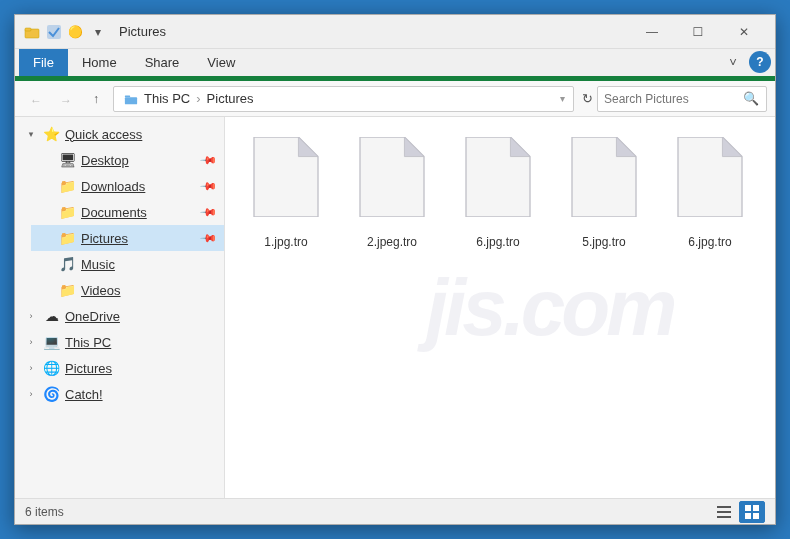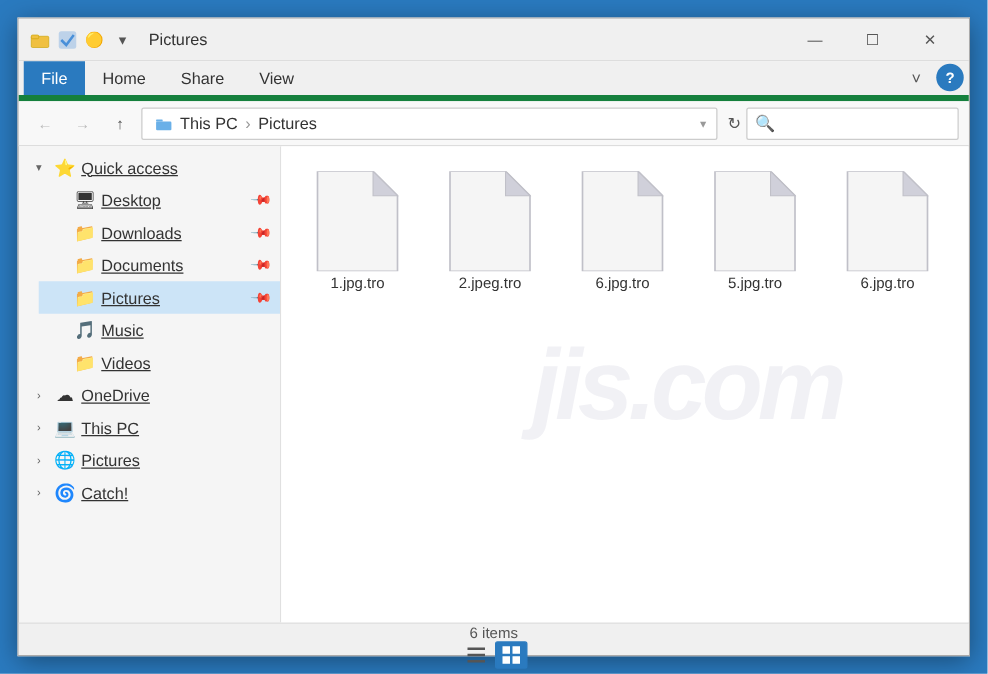--- a/index.html
+++ b/index.html
@@ -229,20 +229,21 @@
       z-index: 1;
     }
     .file-item {
       width: 90px;
       display: flex;
       flex-direction: column;
       align-items: center;
       cursor: pointer;
       padding: 4px;
       border-radius: 2px;
+      gap: 16px;
     }
     .file-icon {
       width: 72px;
       height: 80px;
       position: relative;
     }
     .file-icon svg { width: 100%; height: 100%; }
     .file-name {
       font-size: 12px;
       color: #333;
@@ -253,21 +254,20 @@
 
     
     .status-bar {
       height: 26px;
       background: #f0f0f0;
       border-top: 1px solid #ddd;
       display: flex;
       align-items: center;
       padding: 0 10px;
       flex-shrink: 0;
-      flex-direction: column;
     }
     .status-text { font-size: 12px; color: #555; flex: 1; }
     .view-toggles { display: flex; gap: 2px; }
     .view-btn {
       width: 26px; height: 22px;
       display: flex; align-items: center; justify-content: center;
       cursor: pointer; font-size: 13px; color: #555;
       border: 1px solid transparent; border-radius: 2px;
     }
     .view-btn.active { background: #2a7abf; color: #fff; border-color: #2a7abf; }
@@ -324,20 +324,21 @@
           <rect x="1" y="6" width="14" height="8" rx="1" fill="#6ab0e8"></rect>
         </svg>
       </span>
       <span class="path-part">This PC</span>
       <span class="path-sep">›</span>
       <span class="path-part">Pictures</span>
       <span class="path-dropdown">▾</span>
     </div>
     <span class="addr-refresh">↻</span>
     <div class="search-box">
+      <input type="text" placeholder="Search Pictures" style="">
       <span class="search-icon">🔍</span>
     </div>
   </div>
 
   <div class="main">
 
     <div class="sidebar">
 
       <div class="sidebar-item section-header">
         <div class="sidebar-expand">▾</div>

